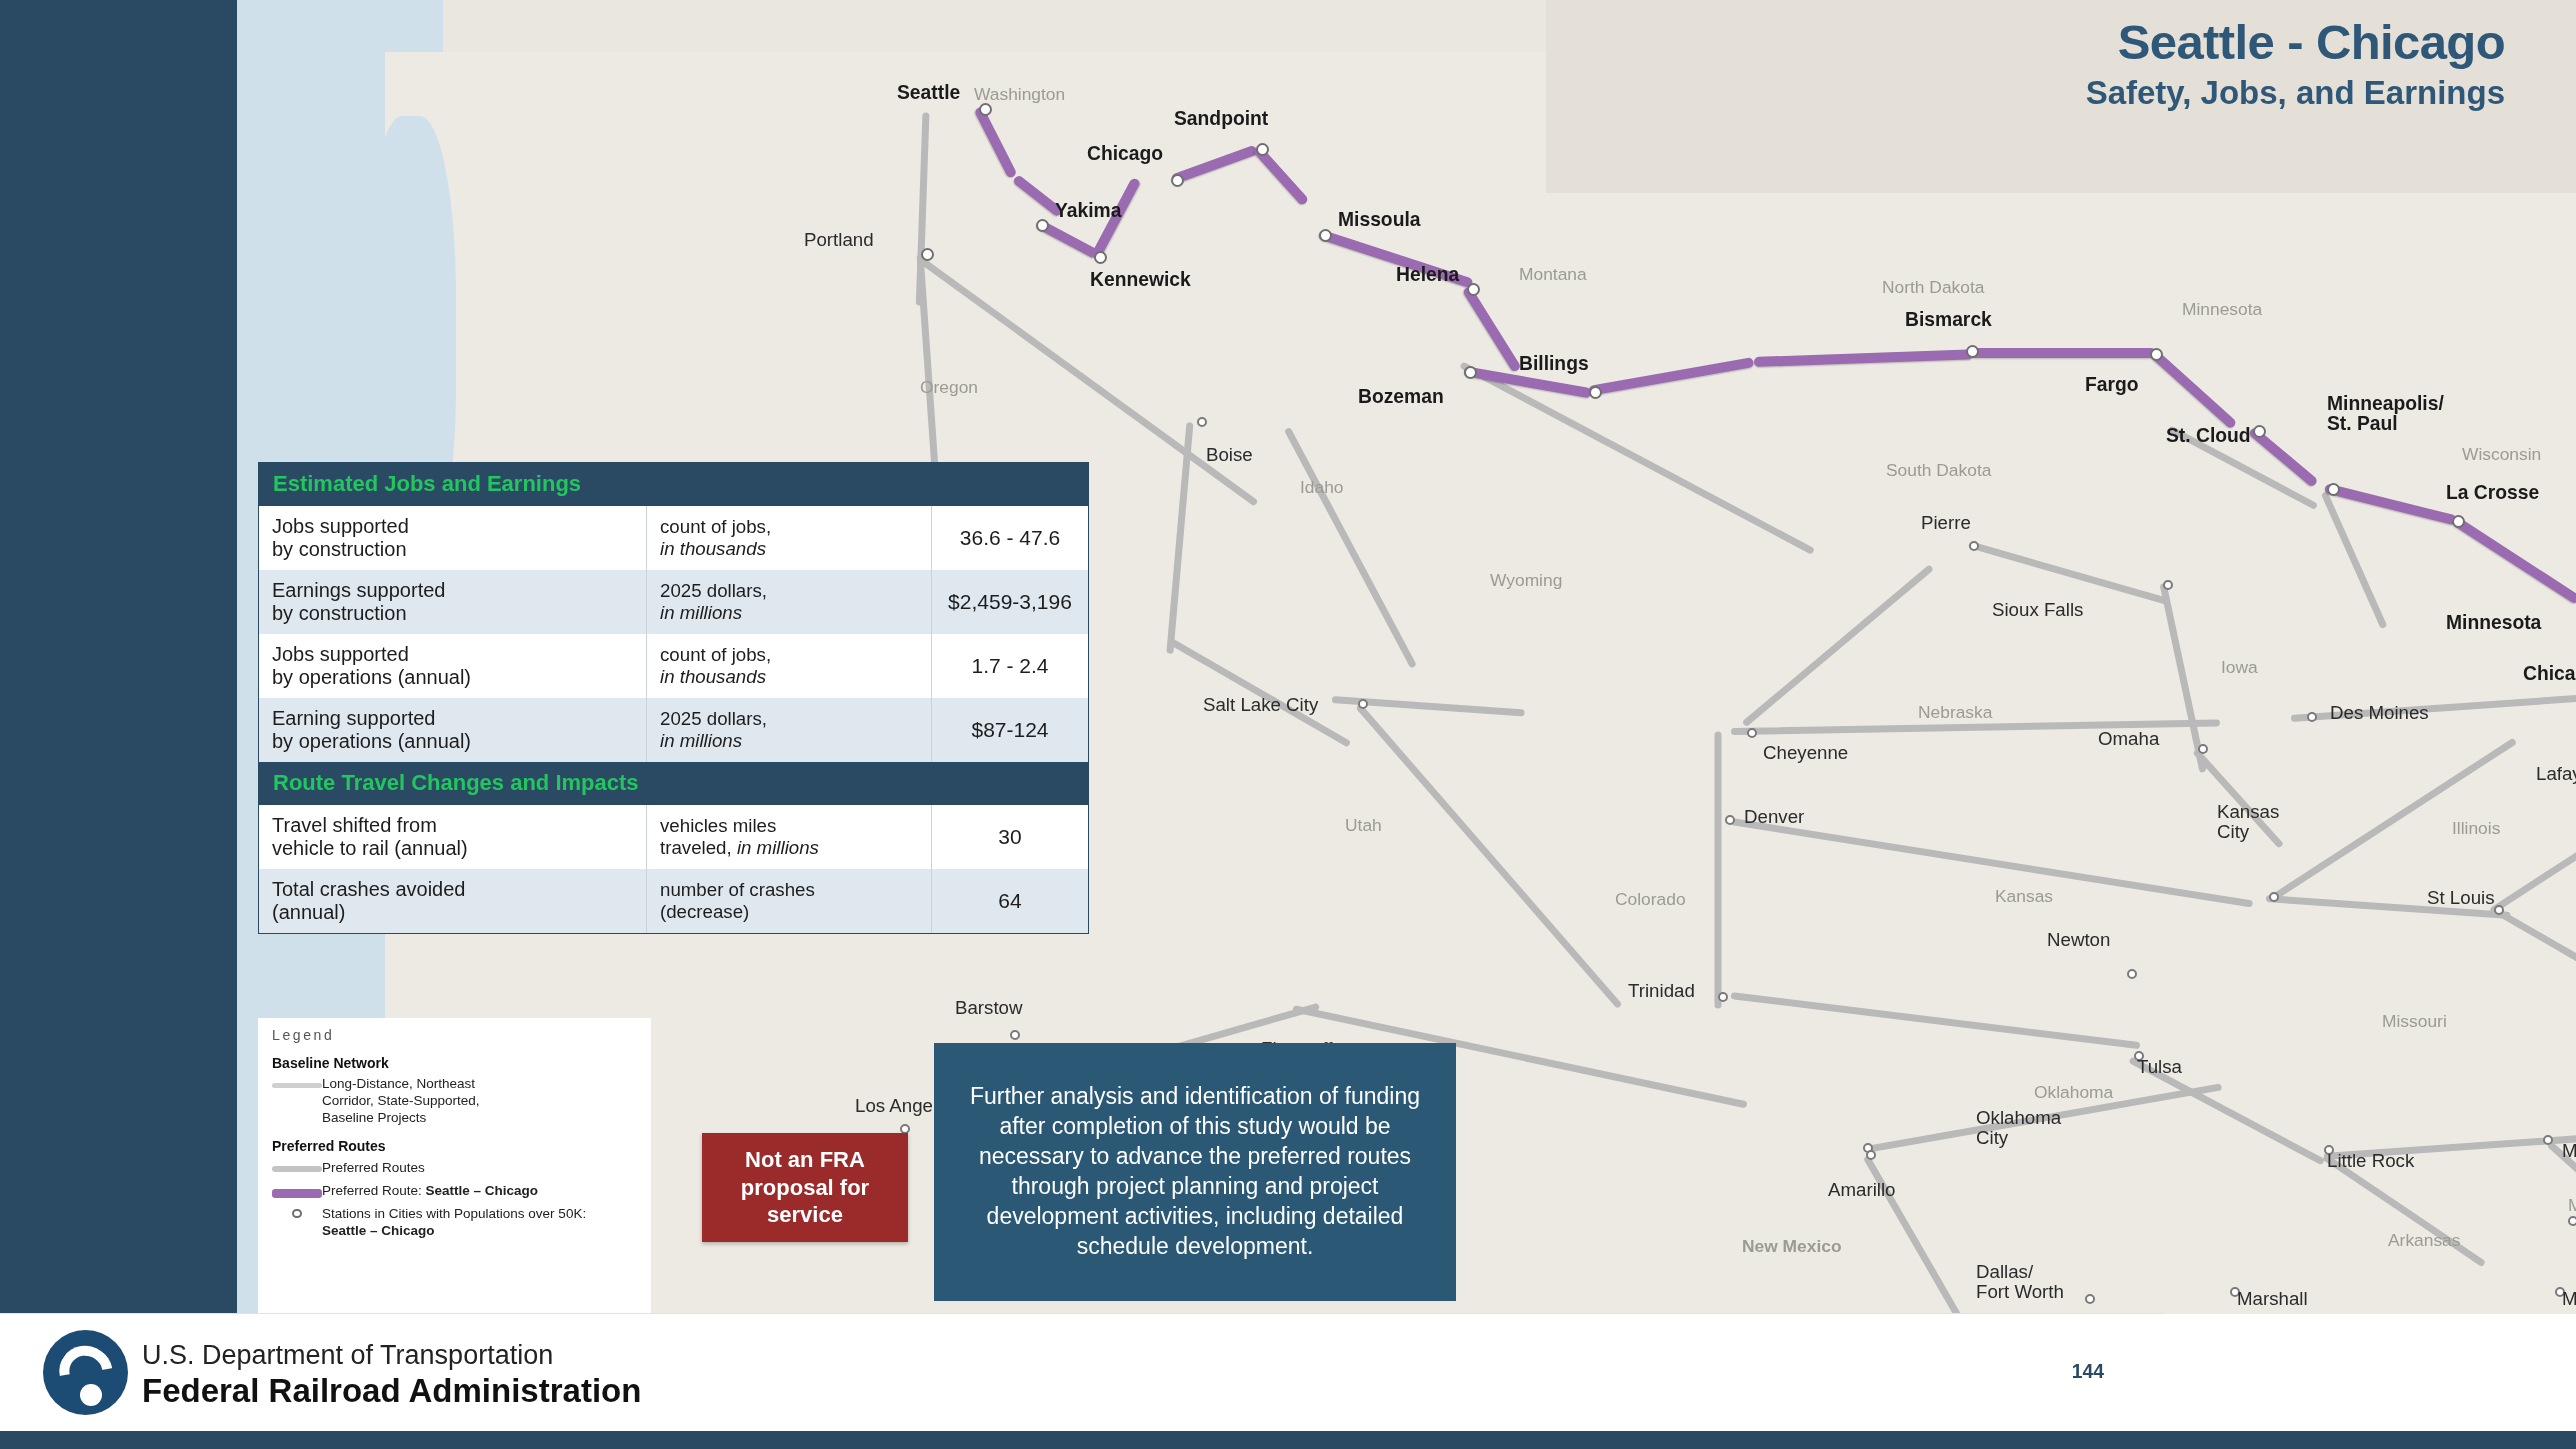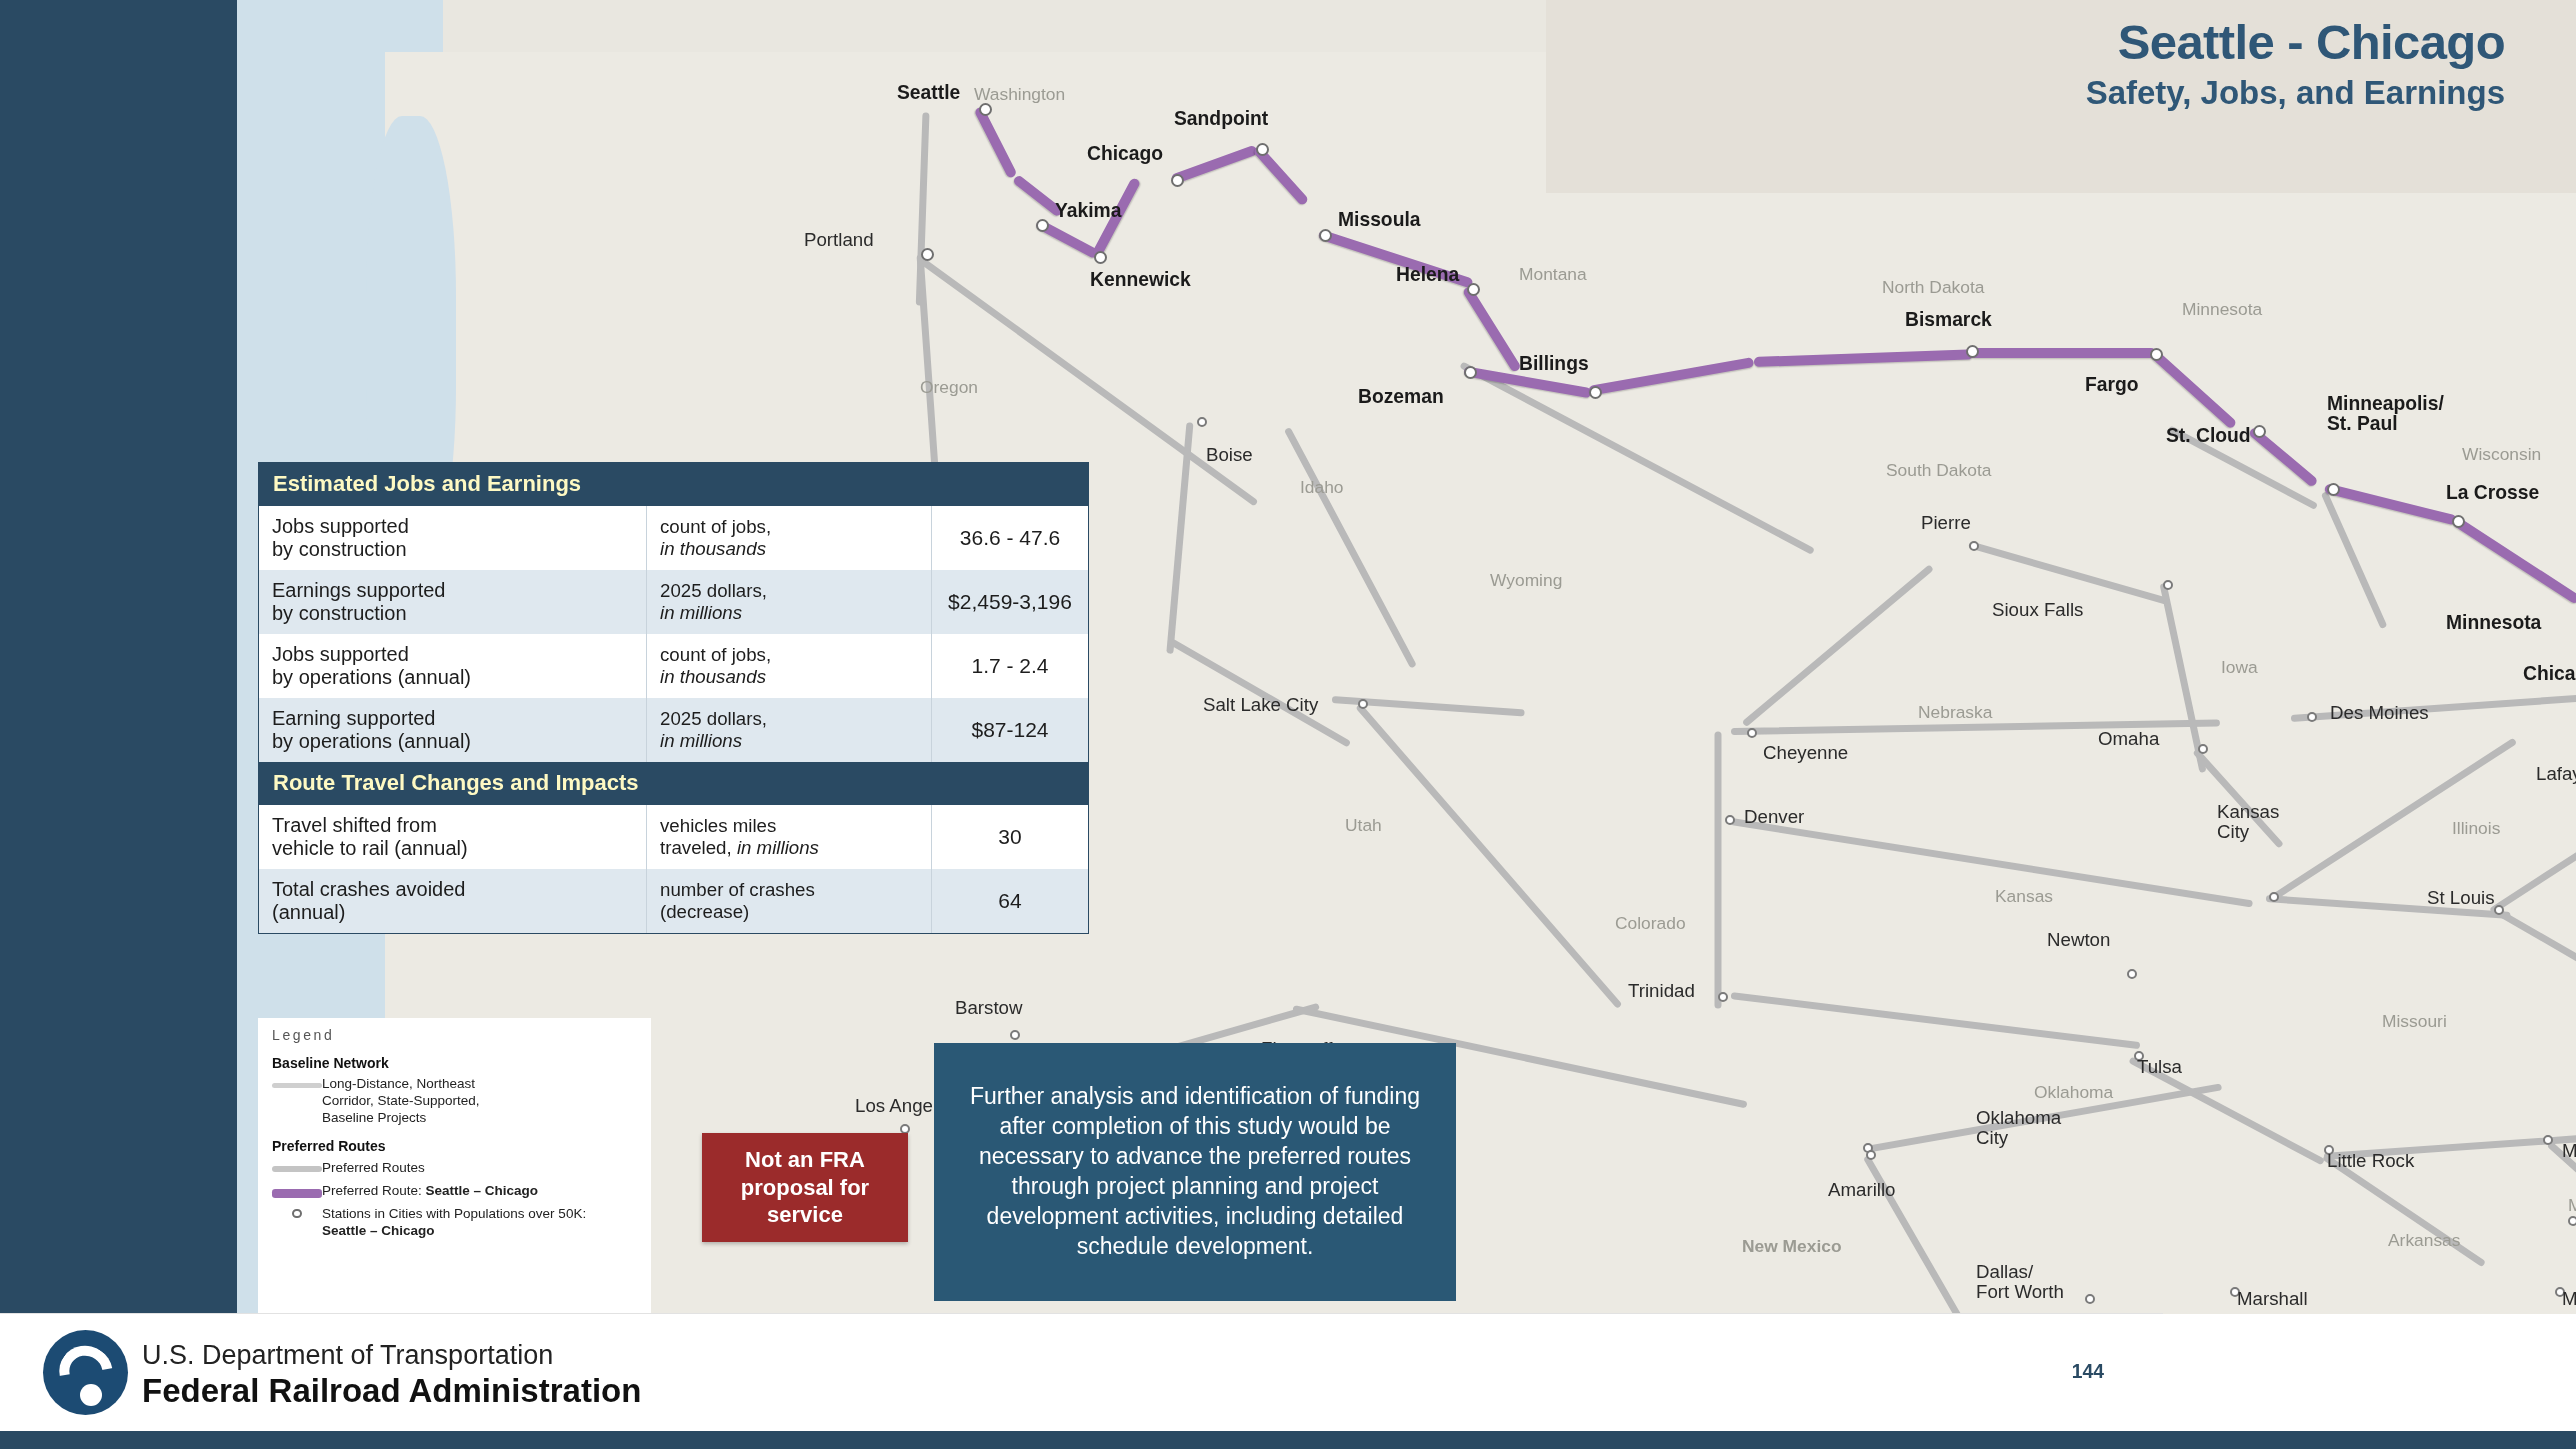--- a/index.html
+++ b/index.html
@@ -31,21 +31,21 @@
   .city.plain{font-weight:normal;color:#2b2b2b;font-size:18.7px;}
   .city.two{line-height:1.05;}
 
   
   .title{position:absolute;right:71px;top:14px;text-align:right;}
   .title h1{margin:0;color:#2f5777;font-size:49px;font-weight:bold;letter-spacing:-0.6px;}
   .title h2{margin:3.9px 0 0 0;color:#2f5777;font-size:33px;font-weight:bold;}
 
   
   .tablebox{position:absolute;left:258px;top:462px;width:831px;border:1.9px solid #2a4a63;background:#fff;box-sizing:border-box;}
-  .thead{background:#2a4a63;color:#fef9c3;font-weight:bold;font-size:22px;padding:8.4px 14px;}
+  .thead{background:#2a4a63;color:#22c55e;font-weight:bold;font-size:22px;padding:8.4px 14px;}
   table.dt{border-collapse:collapse;width:100%;}
   table.dt td{font-size:20px;color:#1d1d1d;padding:9px 13px;vertical-align:middle;border-right:1.3px solid #c8d3dc;}
   table.dt td:last-child{border-right:none;}
   table.dt tr.alt td{background:#dfe8ef;}
   table.dt tr td:nth-child(1){width:361px;}
   table.dt tr td:nth-child(2){width:258px;font-size:18.7px;}
   table.dt tr td:nth-child(3){text-align:center;font-size:21px;}
   .it{font-style:italic;}
 
   
@@ -151,21 +151,21 @@
     <div class="state" style="left:1282px;top:264px;">Montana</div>
     <div class="state" style="left:1645px;top:277px;">North Dakota</div>
     <div class="state" style="left:1945px;top:299px;">Minnesota</div>
     <div class="state" style="left:1649px;top:460px;">South Dakota</div>
     <div class="state" style="left:1253px;top:570px;">Wyoming</div>
     <div class="state" style="left:1681px;top:702px;">Nebraska</div>
     <div class="state" style="left:1984px;top:657px;">Iowa</div>
     <div class="state" style="left:2225px;top:444px;">Wisconsin</div>
 
     <div class="state" style="left:1108px;top:815px;">Utah</div>
-    <div class="state" style="left:1378px;top:889px;margin-top:24px;">Colorado</div>
+    <div class="state" style="left:1378px;top:889px;">Colorado</div>
     <div class="state" style="left:1758px;top:886px;">Kansas</div>
     <div class="state" style="left:2145px;top:1011px;">Missouri</div>
     <div class="state" style="left:2215px;top:818px;">Illinois</div>
 
     <div class="state" style="left:1797px;top:1082px;">Oklahoma</div>
     <div class="state" style="left:2151px;top:1230px;">Arkansas</div>
     <div class="state" style="left:2331px;top:1195px;">Mississippi</div>
 
     <div class="state" style="left:1063px;top:477px;">Idaho</div>
 

